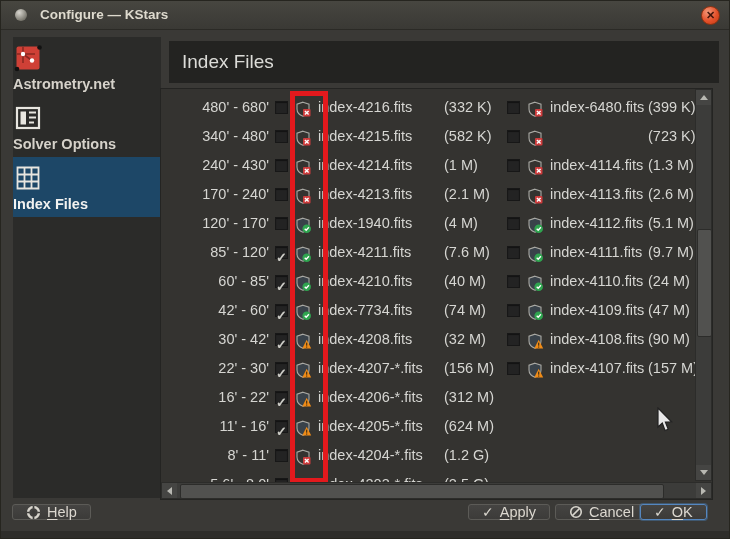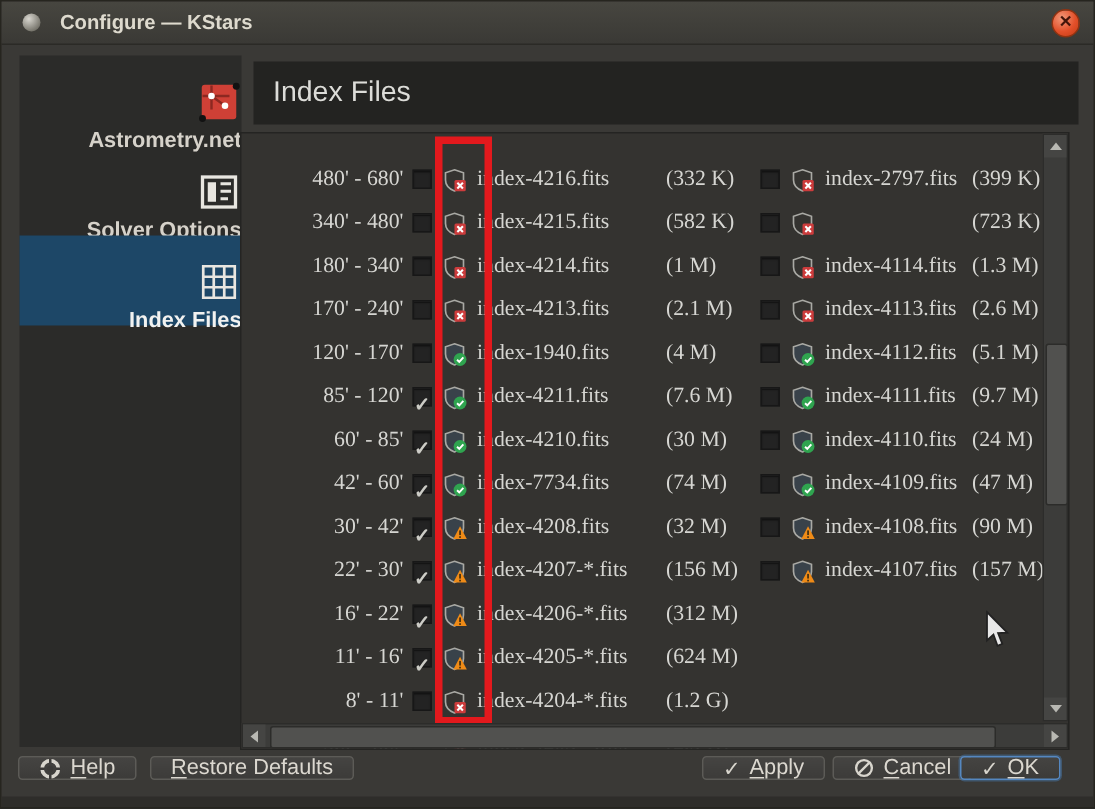--- a/index.html
+++ b/index.html
@@ -10,32 +10,32 @@
             background:linear-gradient(#474640,#3a3935);border-bottom:1px solid #2b2a26;}
   .titlebar .appdot{position:absolute;left:14px;top:8px;width:12px;height:12px;border-radius:50%;
             background:radial-gradient(circle at 35% 30%,#d8d6cf,#7a786f 70%,#55534c);}
   .titlebar .title{position:absolute;left:39px;top:0;line-height:28px;font-size:13.5px;font-weight:bold;color:#dedace;}
   .closebtn{position:absolute;right:9px;top:5px;width:19px;height:19px;border-radius:50%;
             background:radial-gradient(circle at 35% 30%,#f2997a,#e3502a 55%,#c23a12);
             border:1px solid #8f3312;box-sizing:border-box;text-align:center;line-height:17px;
             font-size:11px;font-weight:bold;color:#43150a;cursor:default;}
   
   .sidebar{position:absolute;left:12px;top:36px;width:148px;height:461px;background:#2b2b29;}
-  .side-item{position:relative;width:100%;height:60px;text-align:right;padding-top:16px;box-sizing:border-box;}
+  .side-item{position:relative;width:100%;height:60px;text-align:left;padding-top:6px;box-sizing:border-box;}
   .side-item.selected{background:#1d4767;}
   .side-item .sicon{display:block;height:32px;margin:0 auto;}
   .side-item .slabel{display:block;margin-top:1px;font-size:14.5px;font-weight:bold;color:#d6d2ca;}
   .side-item.selected .slabel{color:#f2f2f0;}
   
   .header{position:absolute;left:168px;top:40px;width:550px;height:42px;background:#232321;}
   .header span{display:block;padding-left:13px;line-height:42px;font-size:19px;color:#dcdcd8;}
   
   .list{position:absolute;left:159px;top:87px;width:553px;height:412px;background:#343330;
         border:1px solid #242422;box-sizing:border-box;overflow:hidden;}
-  .rows{position:absolute;left:0;top:16px;width:100%;font-family:Liberation Serif, serif;}
+  .rows{position:absolute;left:0;top:4px;width:100%;}
   .row{position:relative;height:29px;font-size:14.5px;white-space:nowrap;}
   .row span{position:absolute;line-height:29px;}
   .range{left:10px;width:98px;text-align:right;}
   .cb{position:absolute;top:8px;width:13px;height:13px;background:#232323;border:1px solid #171717;
       box-sizing:border-box;box-shadow:inset 0 1px 1px rgba(0,0,0,.5);}
   .cb.checked::after{content:"✓";position:absolute;left:0px;top:-4px;font-size:13px;font-weight:bold;color:#ccccc6;}
   .cbL{left:114px}.cbR{left:346px}
   .shield{position:absolute;top:6px;width:17px;height:17px;}
   .icoL{left:134px}.icoR{left:366px}
   .fileL{left:157px}.fileR{left:389px}
@@ -123,21 +123,21 @@
               <path d="M9.9 9.9 L13.6 13.6 M13.6 9.9 L9.9 13.6" stroke="#fff" stroke-width="1.4"></path>
             </svg></span>
           <span class="fileL">index-4216.fits</span>
           <span class="sizeL">(332 K)</span>
           <span class="cb cbR"></span>
           <span class="shield icoR"><svg width="17" height="17" viewBox="0 0 17 17">
               <path d="M8 1.2 L14 3.2 V8 C14 11.8 11.4 14 8 15.3 C4.6 14 2 11.8 2 8 V3.2 Z" fill="none" stroke="#a9a9a4" stroke-width="1.1"></path>
               <rect x="8" y="8" width="7.5" height="7.5" rx="1" fill="#cd3c3c"></rect>
               <path d="M9.9 9.9 L13.6 13.6 M13.6 9.9 L9.9 13.6" stroke="#fff" stroke-width="1.4"></path>
             </svg></span>
-          <span class="fileR">index-2797.fits</span>
+          <span class="fileR">index-6480.fits</span>
           <span class="sizeR">(399 K)</span>
         </div>
         <div class="row">
           <span class="range">340' - 480'</span>
           <span class="cb cbL"></span>
           <span class="shield icoL"><svg width="17" height="17" viewBox="0 0 17 17">
               <path d="M8 1.2 L14 3.2 V8 C14 11.8 11.4 14 8 15.3 C4.6 14 2 11.8 2 8 V3.2 Z" fill="none" stroke="#a9a9a4" stroke-width="1.1"></path>
               <rect x="8" y="8" width="7.5" height="7.5" rx="1" fill="#cd3c3c"></rect>
               <path d="M9.9 9.9 L13.6 13.6 M13.6 9.9 L9.9 13.6" stroke="#fff" stroke-width="1.4"></path>
             </svg></span>
@@ -145,21 +145,21 @@
           <span class="sizeL">(582 K)</span>
           <span class="cb cbR"></span>
           <span class="shield icoR"><svg width="17" height="17" viewBox="0 0 17 17">
               <path d="M8 1.2 L14 3.2 V8 C14 11.8 11.4 14 8 15.3 C4.6 14 2 11.8 2 8 V3.2 Z" fill="none" stroke="#a9a9a4" stroke-width="1.1"></path>
               <rect x="8" y="8" width="7.5" height="7.5" rx="1" fill="#cd3c3c"></rect>
               <path d="M9.9 9.9 L13.6 13.6 M13.6 9.9 L9.9 13.6" stroke="#fff" stroke-width="1.4"></path>
             </svg></span>
           <span class="sizeR">(723 K)</span>
         </div>
         <div class="row">
-          <span class="range">180' - 340'</span>
+          <span class="range">240' - 430'</span>
           <span class="cb cbL"></span>
           <span class="shield icoL"><svg width="17" height="17" viewBox="0 0 17 17">
               <path d="M8 1.2 L14 3.2 V8 C14 11.8 11.4 14 8 15.3 C4.6 14 2 11.8 2 8 V3.2 Z" fill="none" stroke="#a9a9a4" stroke-width="1.1"></path>
               <rect x="8" y="8" width="7.5" height="7.5" rx="1" fill="#cd3c3c"></rect>
               <path d="M9.9 9.9 L13.6 13.6 M13.6 9.9 L9.9 13.6" stroke="#fff" stroke-width="1.4"></path>
             </svg></span>
           <span class="fileL">index-4214.fits</span>
           <span class="sizeL">(1 M)</span>
           <span class="cb cbR"></span>
           <span class="shield icoR"><svg width="17" height="17" viewBox="0 0 17 17">
@@ -229,21 +229,21 @@
         </div>
         <div class="row">
           <span class="range">60' - 85'</span>
           <span class="cb cbL checked"></span>
           <span class="shield icoL"><svg width="17" height="17" viewBox="0 0 17 17">
               <path d="M8 1.2 L14 3.2 V8 C14 11.8 11.4 14 8 15.3 C4.6 14 2 11.8 2 8 V3.2 Z" fill="#39424a" stroke="#a9a9a4" stroke-width="1.1"></path>
               <circle cx="11.7" cy="11.7" r="4.3" fill="#2fa44f"></circle>
               <path d="M9.7 11.8 L11.2 13.3 L13.9 10.3" stroke="#fff" stroke-width="1.3" fill="none"></path>
             </svg></span>
           <span class="fileL">index-4210.fits</span>
-          <span class="sizeL">(30 M)</span>
+          <span class="sizeL">(40 M)</span>
           <span class="cb cbR"></span>
           <span class="shield icoR"><svg width="17" height="17" viewBox="0 0 17 17">
               <path d="M8 1.2 L14 3.2 V8 C14 11.8 11.4 14 8 15.3 C4.6 14 2 11.8 2 8 V3.2 Z" fill="#39424a" stroke="#a9a9a4" stroke-width="1.1"></path>
               <circle cx="11.7" cy="11.7" r="4.3" fill="#2fa44f"></circle>
               <path d="M9.7 11.8 L11.2 13.3 L13.9 10.3" stroke="#fff" stroke-width="1.3" fill="none"></path>
             </svg></span>
           <span class="fileR">index-4110.fits</span>
           <span class="sizeR">(24 M)</span>
         </div>
         <div class="row">
@@ -380,23 +380,20 @@
 
   <button class="btn" style="left:11px;" id="btn-help">
       <span class="bicon">
         <svg width="15" height="15" viewBox="0 0 16 16">
           <circle cx="8" cy="8" r="5.8" fill="none" stroke="#d8d5cd" stroke-width="2.6"></circle>
           <circle cx="8" cy="8" r="2.2" fill="#3c3b39"></circle>
           <path d="M8 0.5 V4 M8 12 V15.5 M0.5 8 H4 M12 8 H15.5" stroke="#3c3b39" stroke-width="1.8"></path>
         </svg>
       </span>
       <span><u>H</u>elp</span>
-    </button>
-  <button class="btn" style="left:99px;" id="btn-restore">
-      <span><u>R</u>estore Defaults</span>
     </button>
   <button class="btn" style="left:467px;" id="btn-apply">
       <span class="chk">✓</span>
       <span><u>A</u>pply</span>
     </button>
   <button class="btn" style="left:554px;" id="btn-cancel">
       <span class="bicon">
         <svg width="14" height="14" viewBox="0 0 16 16">
           <circle cx="8" cy="8" r="6" fill="none" stroke="#d8d5cd" stroke-width="1.8"></circle>
           <path d="M3.9 12.1 L12.1 3.9" stroke="#d8d5cd" stroke-width="1.8"></path>

